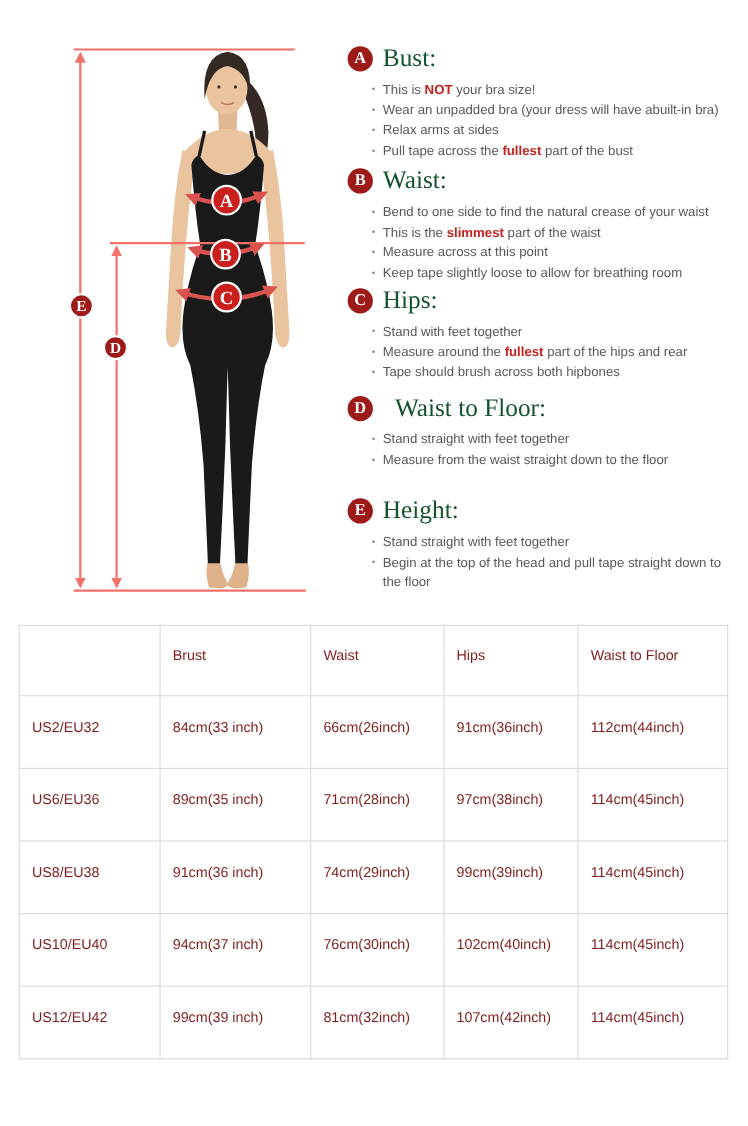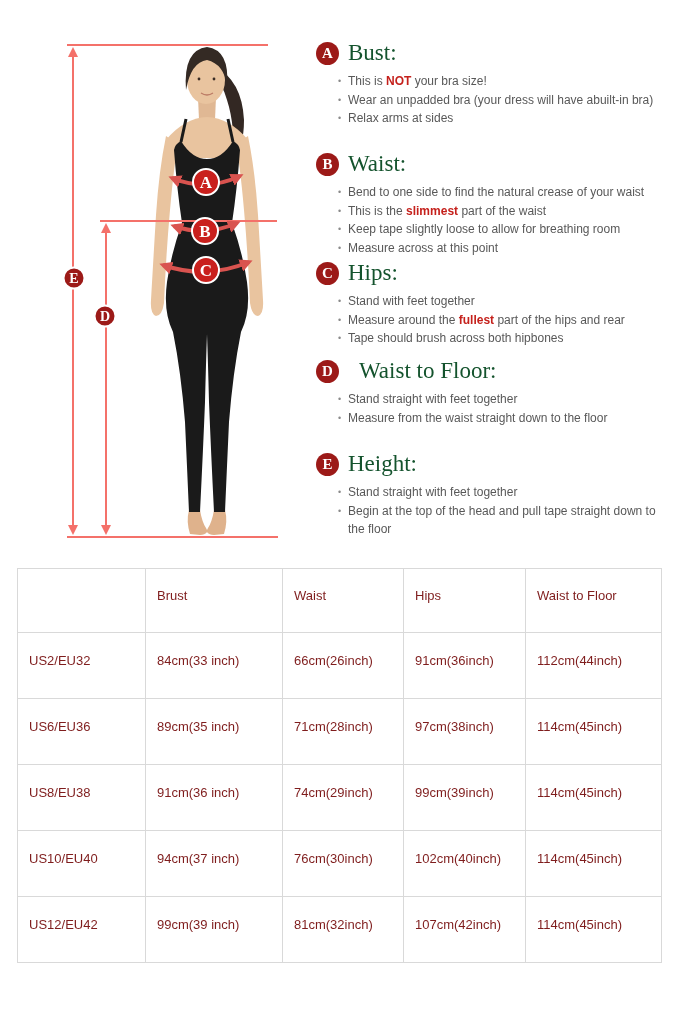--- a/index.html
+++ b/index.html
@@ -114,33 +114,34 @@
 
     <section class="guide-section" style="top:40px">
       <div class="sec-head">
         <span class="badge">A</span>
         <span class="sec-title">Bust:</span>
       </div>
       <ul class="bullets">
         <li><span>This is </span><b class="hl">NOT</b><span> your bra size!</span></li>
         <li><span>Wear an unpadded bra (your dress will have abuilt-in bra)</span></li>
         <li><span>Relax arms at sides</span></li>
+        <li><span>Pull tape across the </span><b class="hl">fullest</b><span> part of the bust</span></li>
       </ul>
     </section>
 
     <section class="guide-section" style="top:151px">
       <div class="sec-head">
         <span class="badge">B</span>
         <span class="sec-title">Waist:</span>
       </div>
       <ul class="bullets">
         <li><span>Bend to one side to find the natural crease of your waist</span></li>
         <li><span>This is the </span><b class="hl">slimmest</b><span> part of the waist</span></li>
+        <li><span>Measure across at this point</span></li>
         <li><span>Keep tape slightly loose to allow for breathing room</span></li>
-        <li><span>Measure across at this point</span></li>
       </ul>
     </section>
 
     <section class="guide-section" style="top:260px">
       <div class="sec-head">
         <span class="badge">C</span>
         <span class="sec-title">Hips:</span>
       </div>
       <ul class="bullets">
         <li><span>Stand with feet together</span></li>

